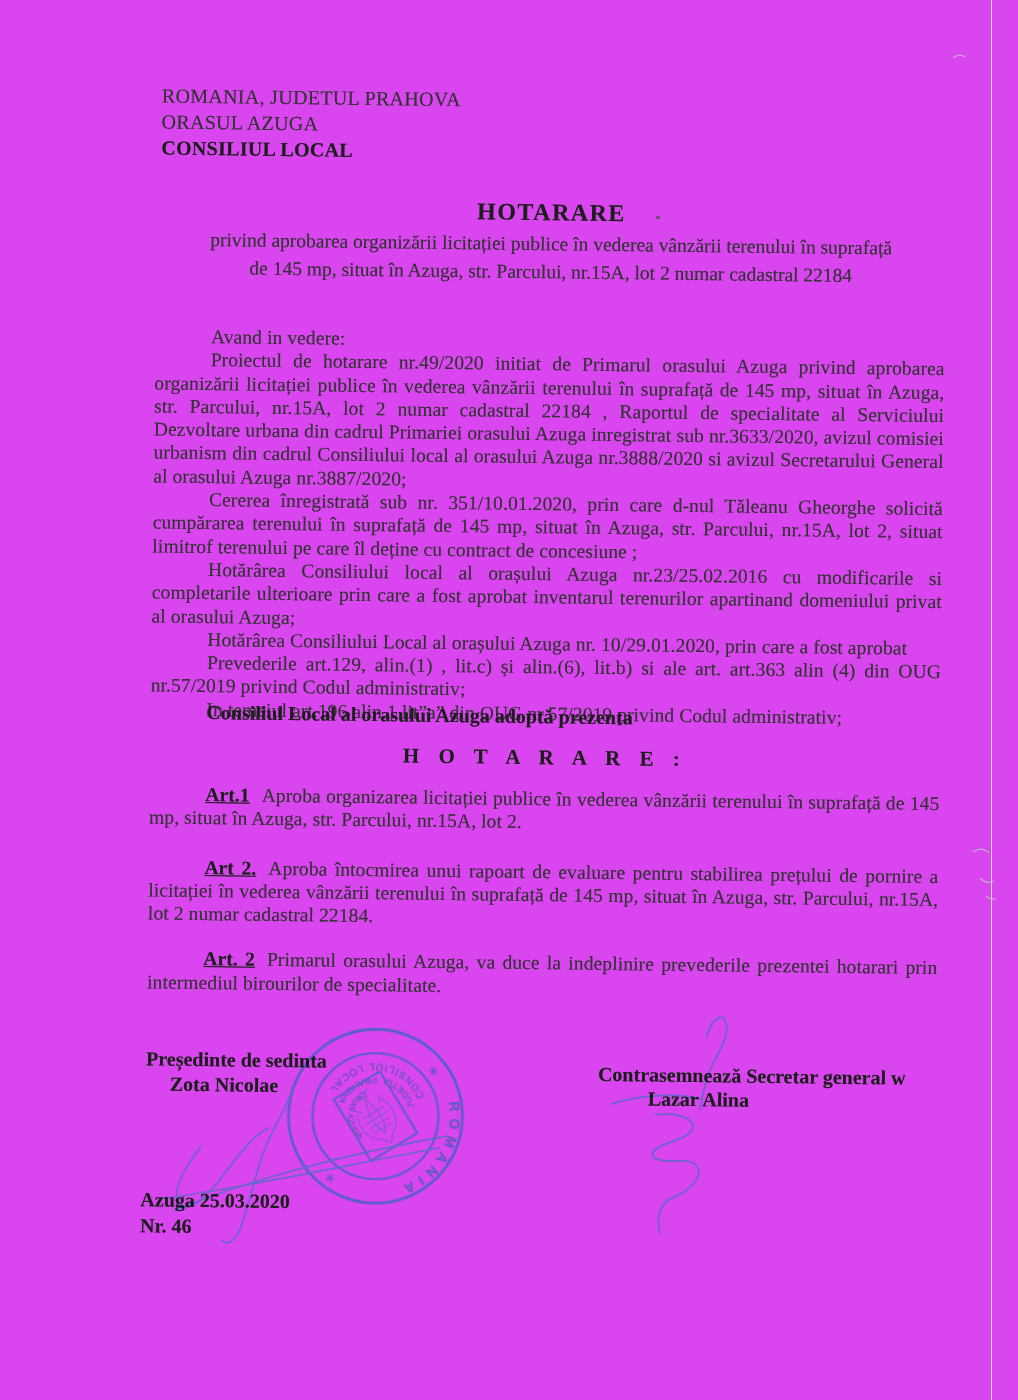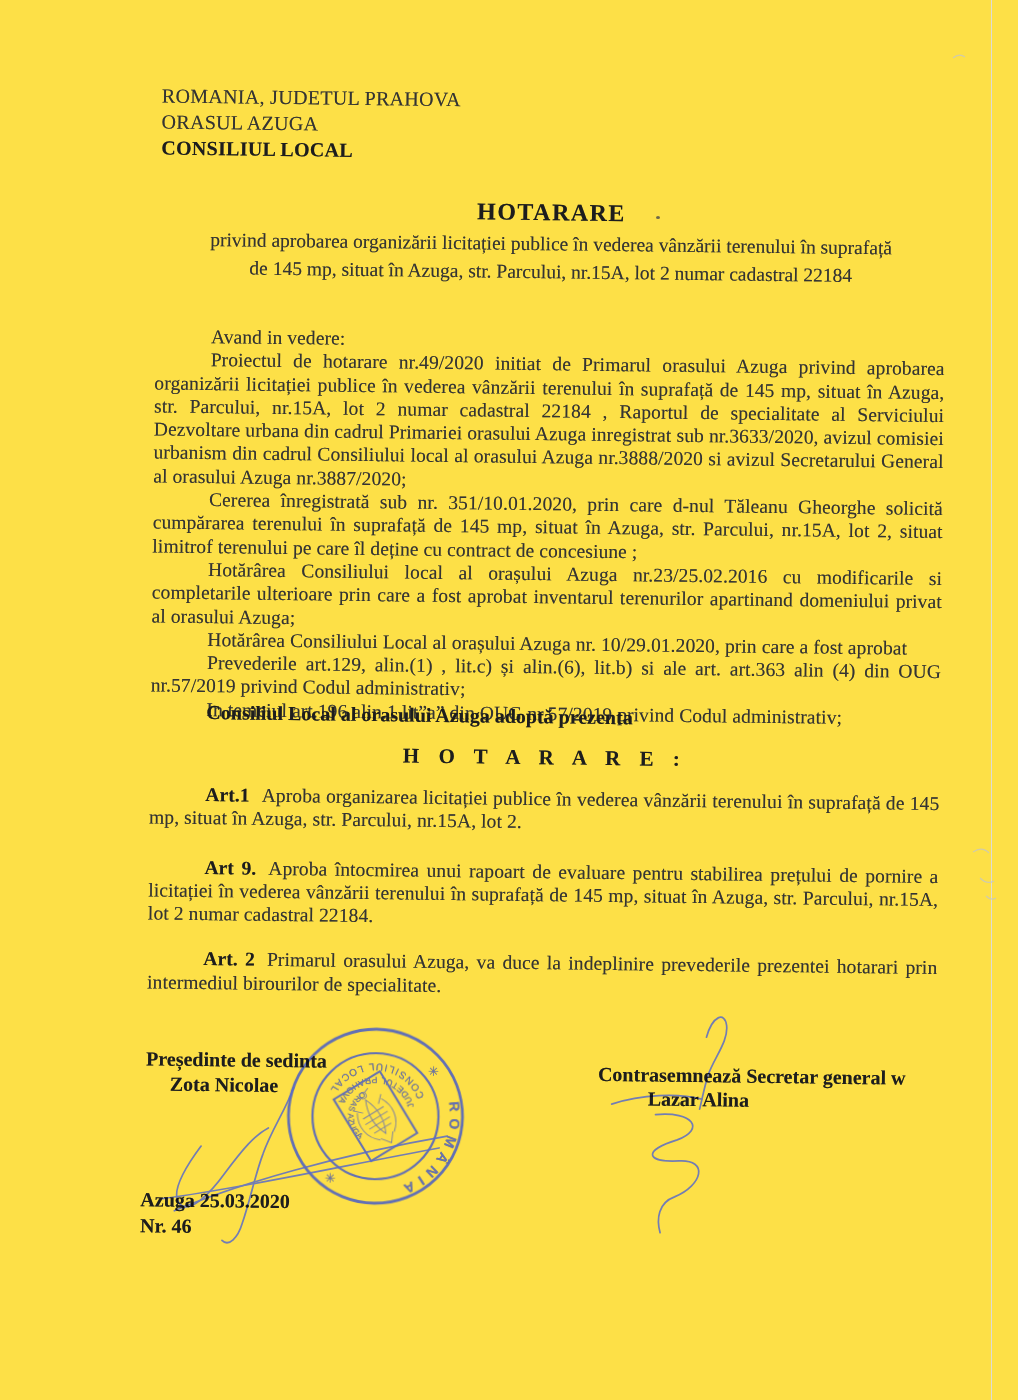--- a/index.html
+++ b/index.html
@@ -1,38 +1,38 @@
 <!DOCTYPE html>
 <html><head>
 <meta charset="utf-8">
 <style>
   html,body{margin:0;padding:0;background:#f4f4f2;}
   .page{
-    position:relative;width:1018px;height:1400px;background:#fde047;
+    position:relative;width:1018px;height:1400px;background:#d946ef;
     overflow:hidden;font-family:"Liberation Serif","DejaVu Serif",serif;
     color:#343434;
   }
   .sheet{
     position:absolute;left:0;top:0;width:1018px;height:1400px;
     transform:rotate(0.7deg);transform-origin:120px 90px;
     text-shadow:0 0 0.5px rgba(45,45,45,.5);
   }
   .b{font-weight:700;color:#1d1d1d;}
   .header{position:absolute;left:162px;top:82px;font-size:20px;line-height:26px;letter-spacing:.3px;}
   .title-block{position:absolute;left:158px;top:194px;width:790px;text-align:center;}
   .doc-title{font-size:24px;letter-spacing:1.5px;}
   .doc-subtitle{margin-top:4px;font-size:19.5px;line-height:28px;white-space:pre-line;}
   .preamble{position:absolute;left:158px;top:324px;width:790px;}
   .para{margin:0;font-size:19.5px;line-height:23.3px;text-align:justify;text-indent:56px;letter-spacing:.1px;}
   .adoption{position:absolute;left:214px;top:700px;font-size:20px;margin:0;}
   .decision-heading{position:absolute;left:158px;top:740px;width:790px;text-align:center;font-size:21px;letter-spacing:7px;}
   .articles{position:absolute;left:158px;top:782px;width:790px;}
   .articles .art-2{margin-top:26px;}
   .articles .art-3{margin-top:22px;}
-  .art .lbl{padding-right:12px;}
+  .art .lbl{padding-right:12px;text-decoration:underline;}
   .sig-left{position:absolute;left:158px;top:1046px;font-size:20px;line-height:25px;}
   .sig-left .name{margin-left:24px;}
   .sig-right{position:absolute;left:610px;top:1056px;font-size:20px;line-height:24px;}
   .sig-right .name{margin-left:50px;}
   .footer-left{position:absolute;left:154px;top:1186px;font-size:20px;line-height:26px;}
   .ink-layer{position:absolute;left:0;top:980px;mix-blend-mode:multiply;}
   .artifact{position:absolute;}
   .edge-line{left:991px;top:0;width:1px;height:1400px;background:#dcdbd8;}
   .ink-dot{left:656px;top:216px;width:4px;height:3px;border-radius:50%;background:#4a4a4a;opacity:.8;}
   .artifact-svg{position:absolute;left:0;top:0;}
@@ -64,21 +64,21 @@
       <p class="para">Prevederile art.129, alin.(1) , lit.c) și alin.(6), lit.b) si ale art. art.363 alin (4) din OUG nr.57/2019 privind Codul administrativ;</p>
       <p class="para">In temeiul art.196 alin.1 lit”a” din OUG nr.57/2019 privind Codul administrativ;</p>
     </div>
 
     <p class="adoption b">Consiliul Local al orasului Azuga adoptă prezenta</p>
 
     <div class="decision-heading b">H O T A R A R E :</div>
 
     <div class="articles">
       <p class="para art art-1"><span class="b lbl">Art.1</span><span>Aproba organizarea licitației publice în vederea vânzării terenului în suprafață  de 145  mp, situat în Azuga, str. Parcului, nr.15A, lot 2.</span></p>
-      <p class="para art art-2"><span class="b lbl">Art 9.</span><span>Aproba întocmirea unui rapoart de evaluare pentru stabilirea prețului de pornire a licitației în vederea vânzării terenului în suprafață  de 145  mp, situat în Azuga, str. Parcului, nr.15A, lot 2 numar cadastral 22184.</span></p>
+      <p class="para art art-2"><span class="b lbl">Art 2.</span><span>Aproba întocmirea unui rapoart de evaluare pentru stabilirea prețului de pornire a licitației în vederea vânzării terenului în suprafață  de 145  mp, situat în Azuga, str. Parcului, nr.15A, lot 2 numar cadastral 22184.</span></p>
       <p class="para art art-3"><span class="b lbl">Art. 2</span><span>Primarul orasului Azuga, va duce la indeplinire prevederile prezentei hotarari prin intermediul birourilor de specialitate.</span></p>
     </div>
 
     <div class="sig-left">
       <div class="b">Președinte de sedinta</div>
       <div class="b name">Zota Nicolae</div>
     </div>
 
     <div class="sig-right">
       <div class="b">Contrasemnează  Secretar general w</div>

